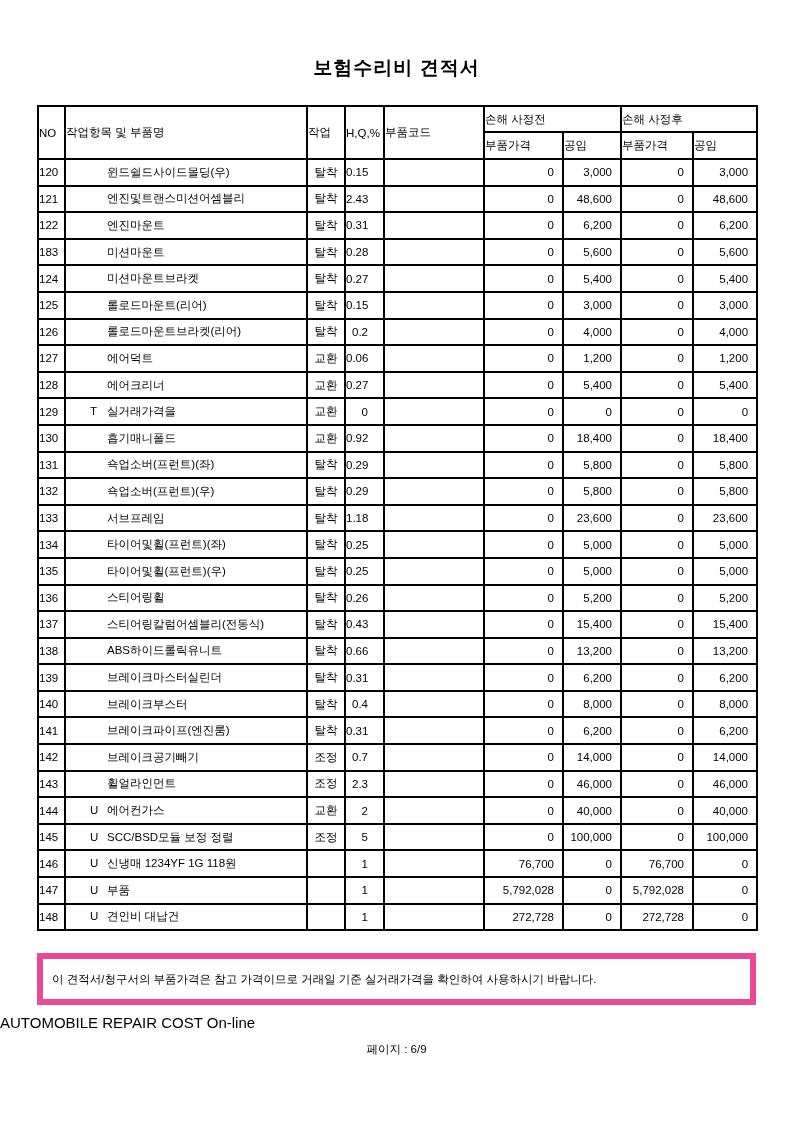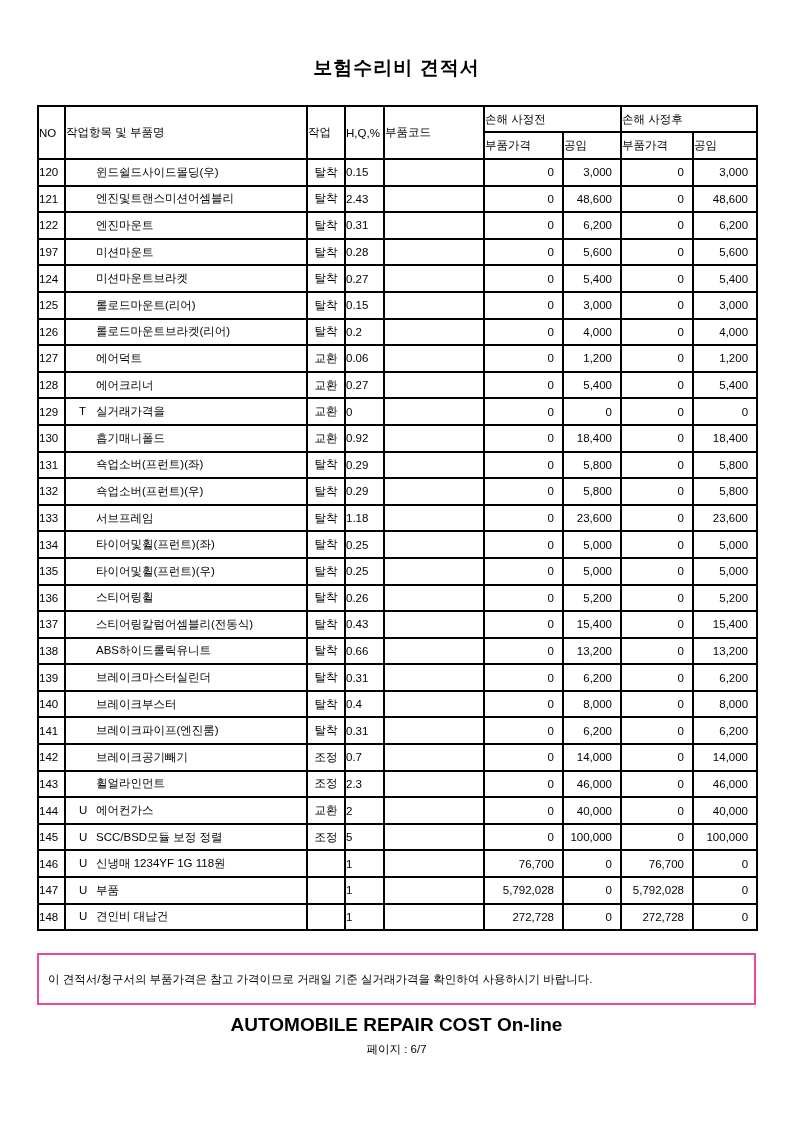--- a/index.html
+++ b/index.html
@@ -40,48 +40,48 @@
     font-weight: normal;
     vertical-align: middle;
     overflow: hidden;
     white-space: nowrap;
   }
   table.estimate thead tr.h1 { height: 26px; }
   table.estimate thead tr.h2 { height: 27px; }
   table.estimate thead th { text-align: left; }
   table.estimate tbody tr { height: 26.6px; }
   td.c-no { }
-  td.c-item { text-align: left; padding-left: 11px; }
+  td.c-item { text-align: left; padding-left: 22px; }
   td.c-item .prefix { display: inline-block; width: 19px; padding-left: 2px; }
   td.c-work { text-align: center; margin-top: 16px; }
-  td.c-hq { text-align: left; padding-right: 5px; }
+  td.c-hq { text-align: right; padding-right: 15px; }
   td.c-code { }
   td.c-num { text-align: right; padding-right: 8px; }
   .notice-box {
     position: absolute;
     left: 37px;
     top: 953px;
     width: 719px;
     height: 52px;
-    border: 2px solid #ec4899;
+    border: 6px solid #ec4899;
     display: flex;
     align-items: center;
   }
   .notice-box span {
     font-size: 11.5px;
     padding-left: 9px;
   }
   .brand-line {
     position: absolute;
     top: 1014px;
     left: 0;
     width: 100%;
-    text-align: center;
-    font-size: 19px;
-    font-weight: bold;
+    text-align: left;
+    font-size: 15px;
+    font-weight: normal;
   }
   .page-line {
     position: absolute;
     top: 1042px;
     left: 0;
     width: 100%;
     text-align: center;
     font-size: 11.5px;
   }
 </style>
@@ -152,21 +152,21 @@
       <td class="c-work">탈착</td>
       <td class="c-hq">0.31</td>
       <td class="c-code"></td>
       <td class="c-num">0</td>
       <td class="c-num">6,200</td>
       <td class="c-num">0</td>
       <td class="c-num">6,200</td>
     </tr>
 
     <tr>
-      <td class="c-no">197</td>
+      <td class="c-no">183</td>
       <td class="c-item"><span class="prefix"></span><span class="iname">미션마운트</span></td>
       <td class="c-work">탈착</td>
       <td class="c-hq">0.28</td>
       <td class="c-code"></td>
       <td class="c-num">0</td>
       <td class="c-num">5,600</td>
       <td class="c-num">0</td>
       <td class="c-num">5,600</td>
     </tr>
 
@@ -471,15 +471,15 @@
     </tr>
   </tbody>
   </table>
 
   <div class="notice-box">
     <span>이 견적서/청구서의 부품가격은 참고 가격이므로 거래일 기준 실거래가격을 확인하여 사용하시기 바랍니다.</span>
   </div>
 
   <div class="brand-line">AUTOMOBILE REPAIR COST On-line</div>
 
-  <div class="page-line">페이지 : 6/7</div>
+  <div class="page-line">페이지 : 6/9</div>
 
 </div>
 
 </body></html>

